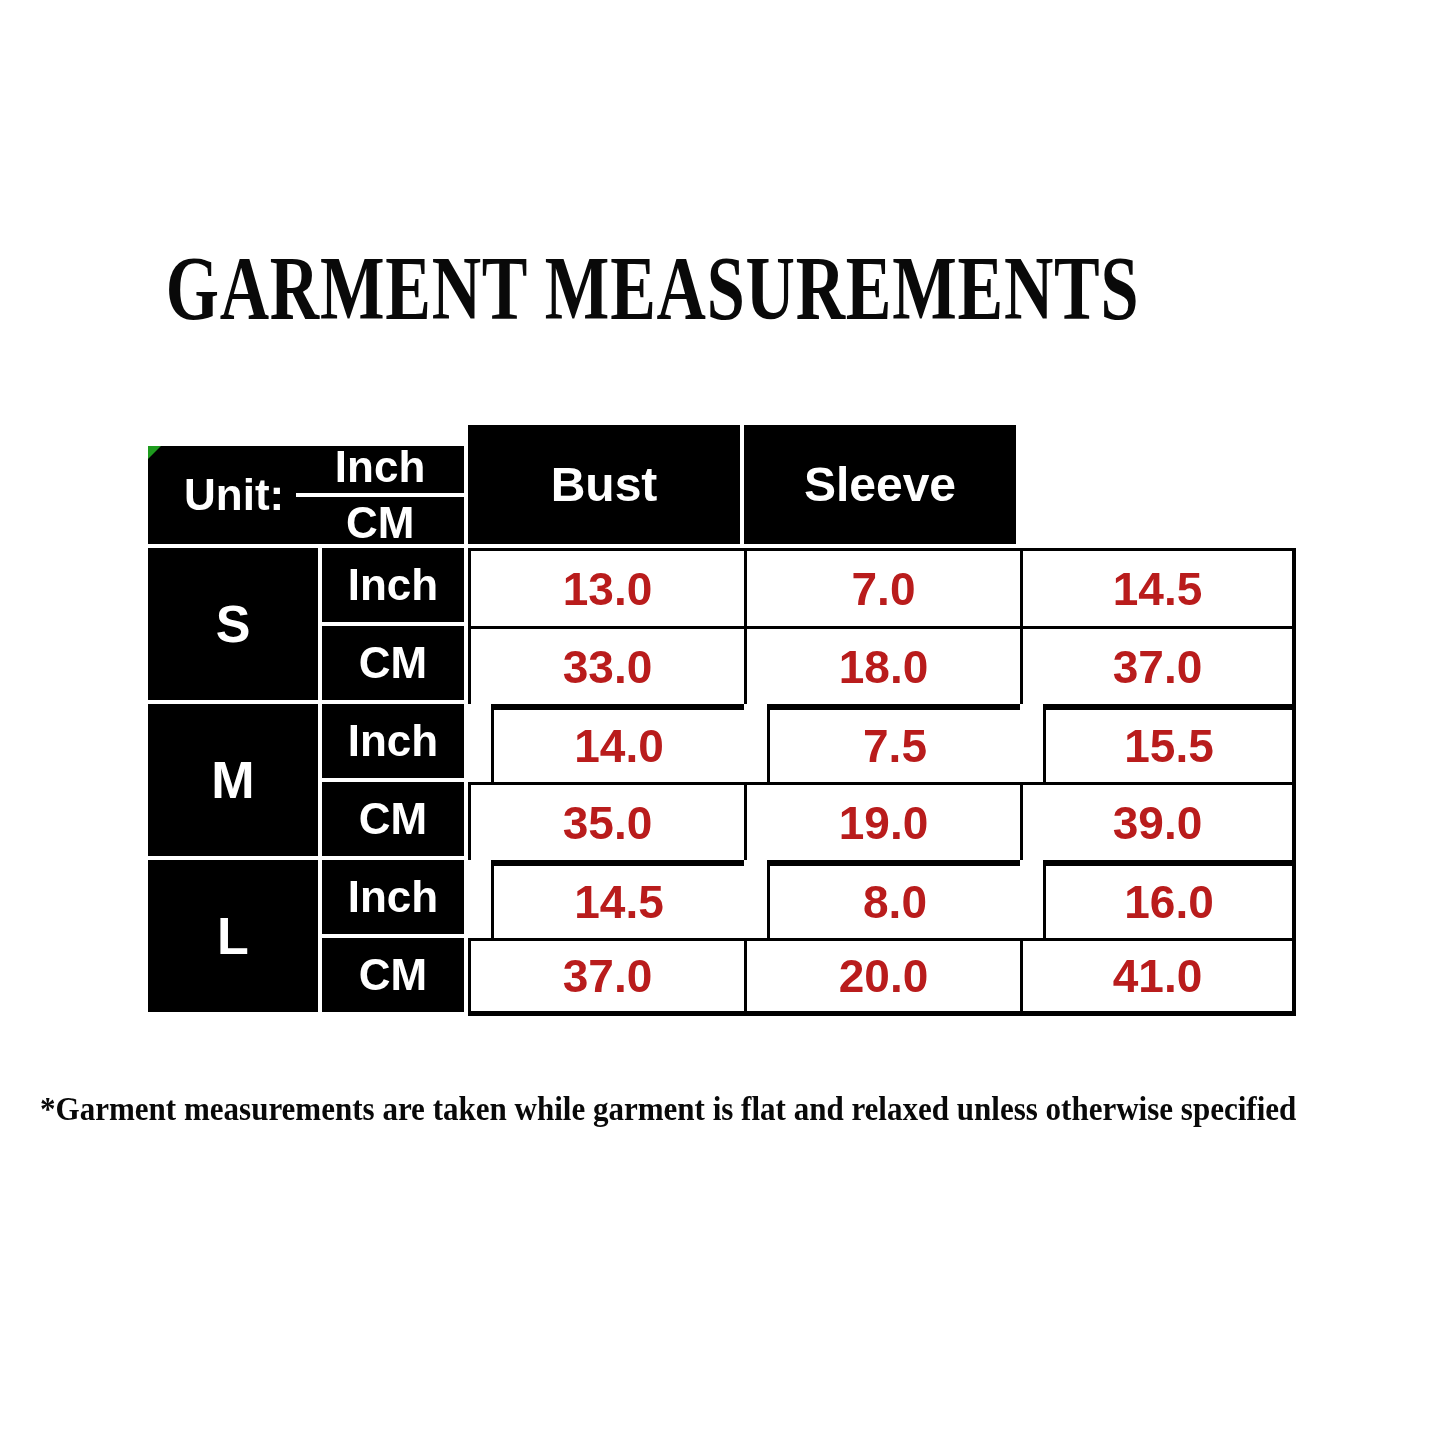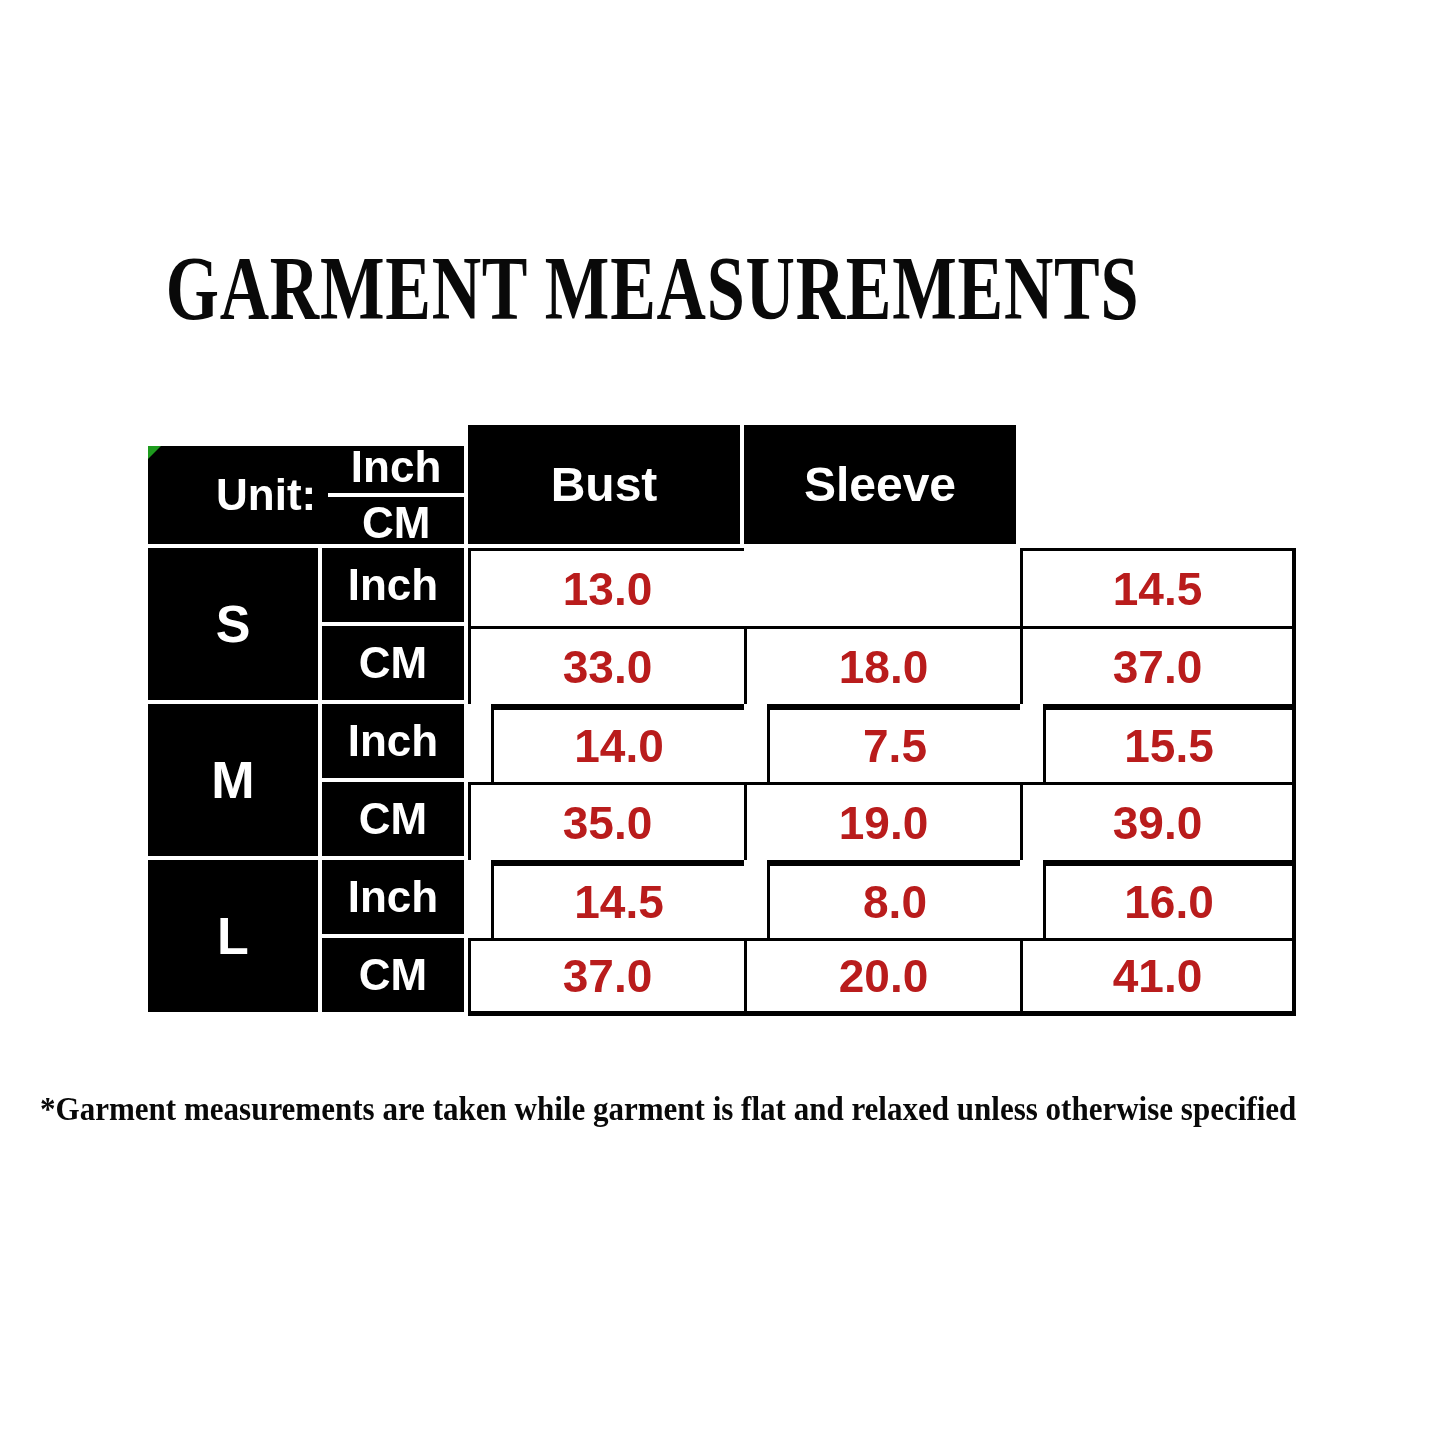--- a/index.html
+++ b/index.html
@@ -53,21 +53,21 @@
     justify-content: center;
     font-weight: bold;
     font-size: 44px;
   }
   .k.head { font-size: 48px; }
   .k.size { font-size: 52px; }
 
   
   .unit-cell {
     justify-content: flex-start;
-    padding-left: 68px;
+    padding-left: 36px;
     position: relative;
     margin-top: 21px;
   }
   .unit-word { flex: 0 0 auto; }
   .fraction {
     flex: 1 1 auto;
     margin-left: 12px;
     display: flex;
     flex-direction: column;
     align-items: center;
@@ -141,20 +141,21 @@
         <span class="frac-line"></span>
         <span>CM</span>
       </span>
     </div>
     <div class="k head" style="grid-area:1/3/2/4">Bust</div>
     <div class="k head" style="grid-area:1/4/2/5">Sleeve</div>
 
     <div class="k size" style="grid-area:2/1/4/2">S</div>
     <div class="k" style="grid-area:2/2/3/3">Inch</div>
     <div class="d t3" style="grid-area:2/3/3/4">13.0</div>
+    <div class="d t3" style="grid-area:2/4/3/5">7.0</div>
     <div class="d t3 last" style="grid-area:2/5/3/6">14.5</div>
     <div class="k" style="grid-area:3/2/4/3">CM</div>
     <div class="d t3" style="grid-area:3/3/4/4">33.0</div>
     <div class="d t3" style="grid-area:3/4/4/5">18.0</div>
     <div class="d t3 last" style="grid-area:3/5/4/6">37.0</div>
 
     <div class="k size" style="grid-area:4/1/6/2">M</div>
     <div class="k" style="grid-area:4/2/5/3">Inch</div>
     <div class="d t6" style="grid-area:4/3/5/4">14.0</div>
     <div class="d t6" style="grid-area:4/4/5/5">7.5</div>

